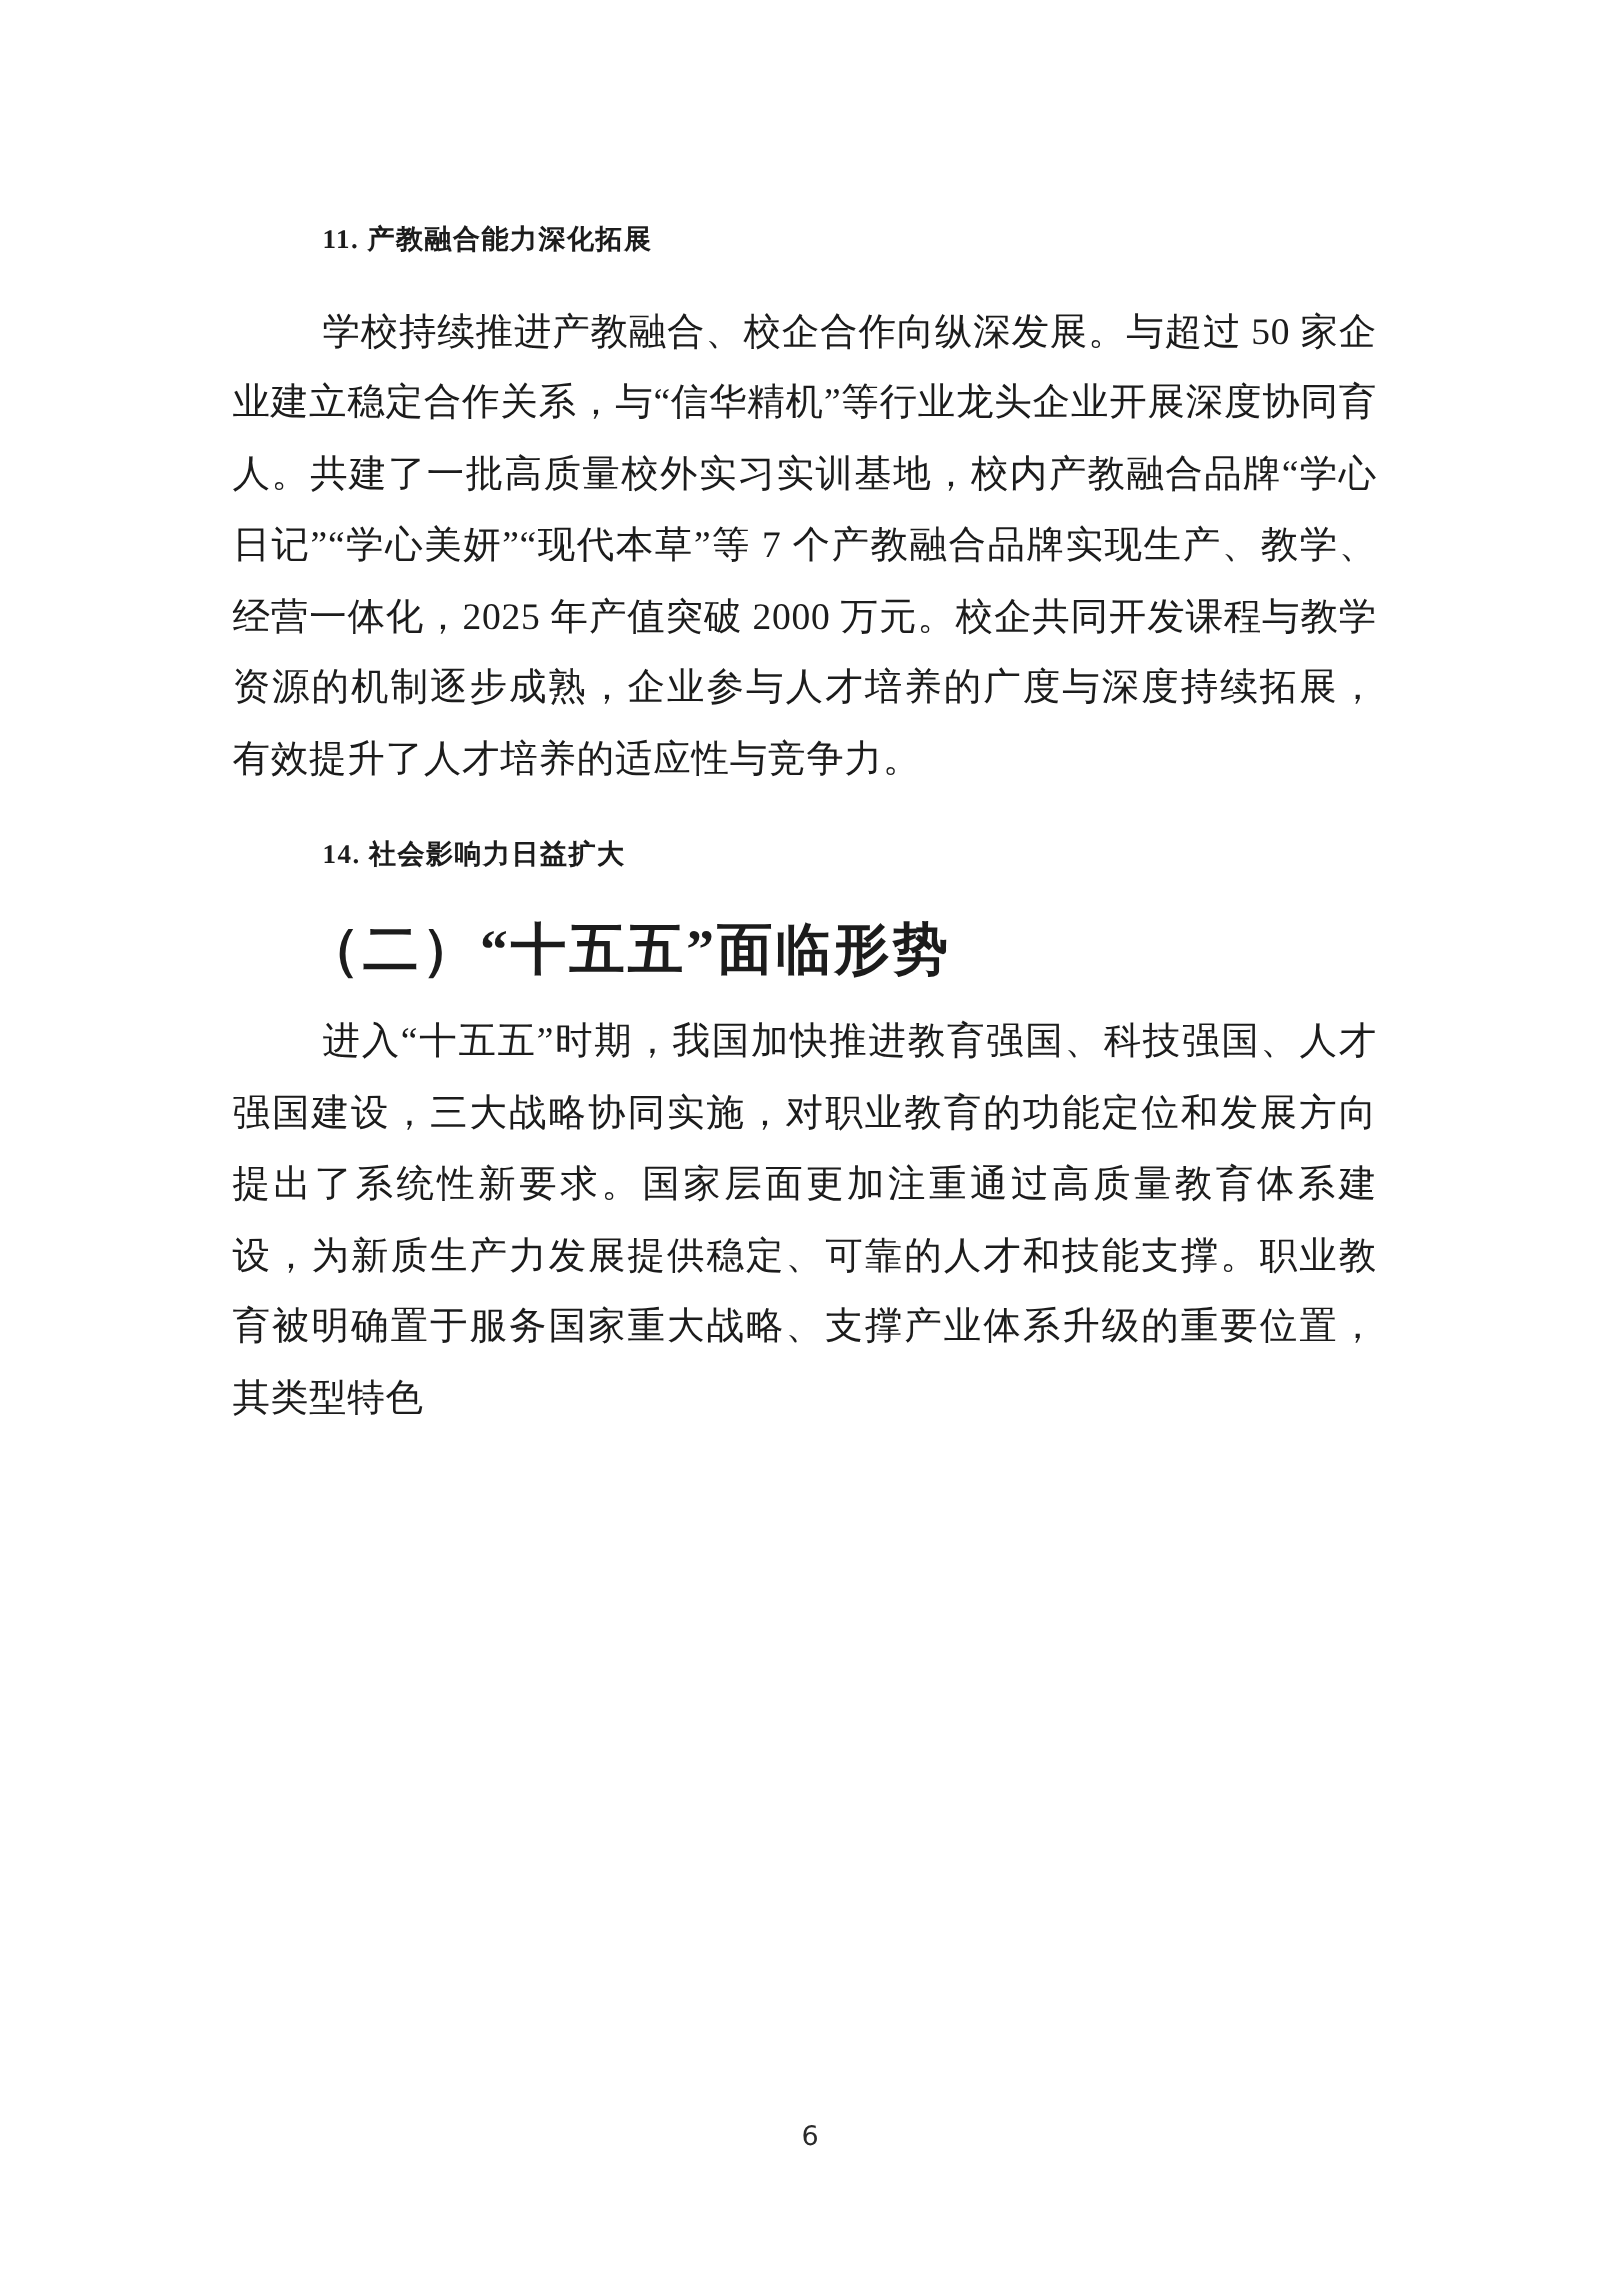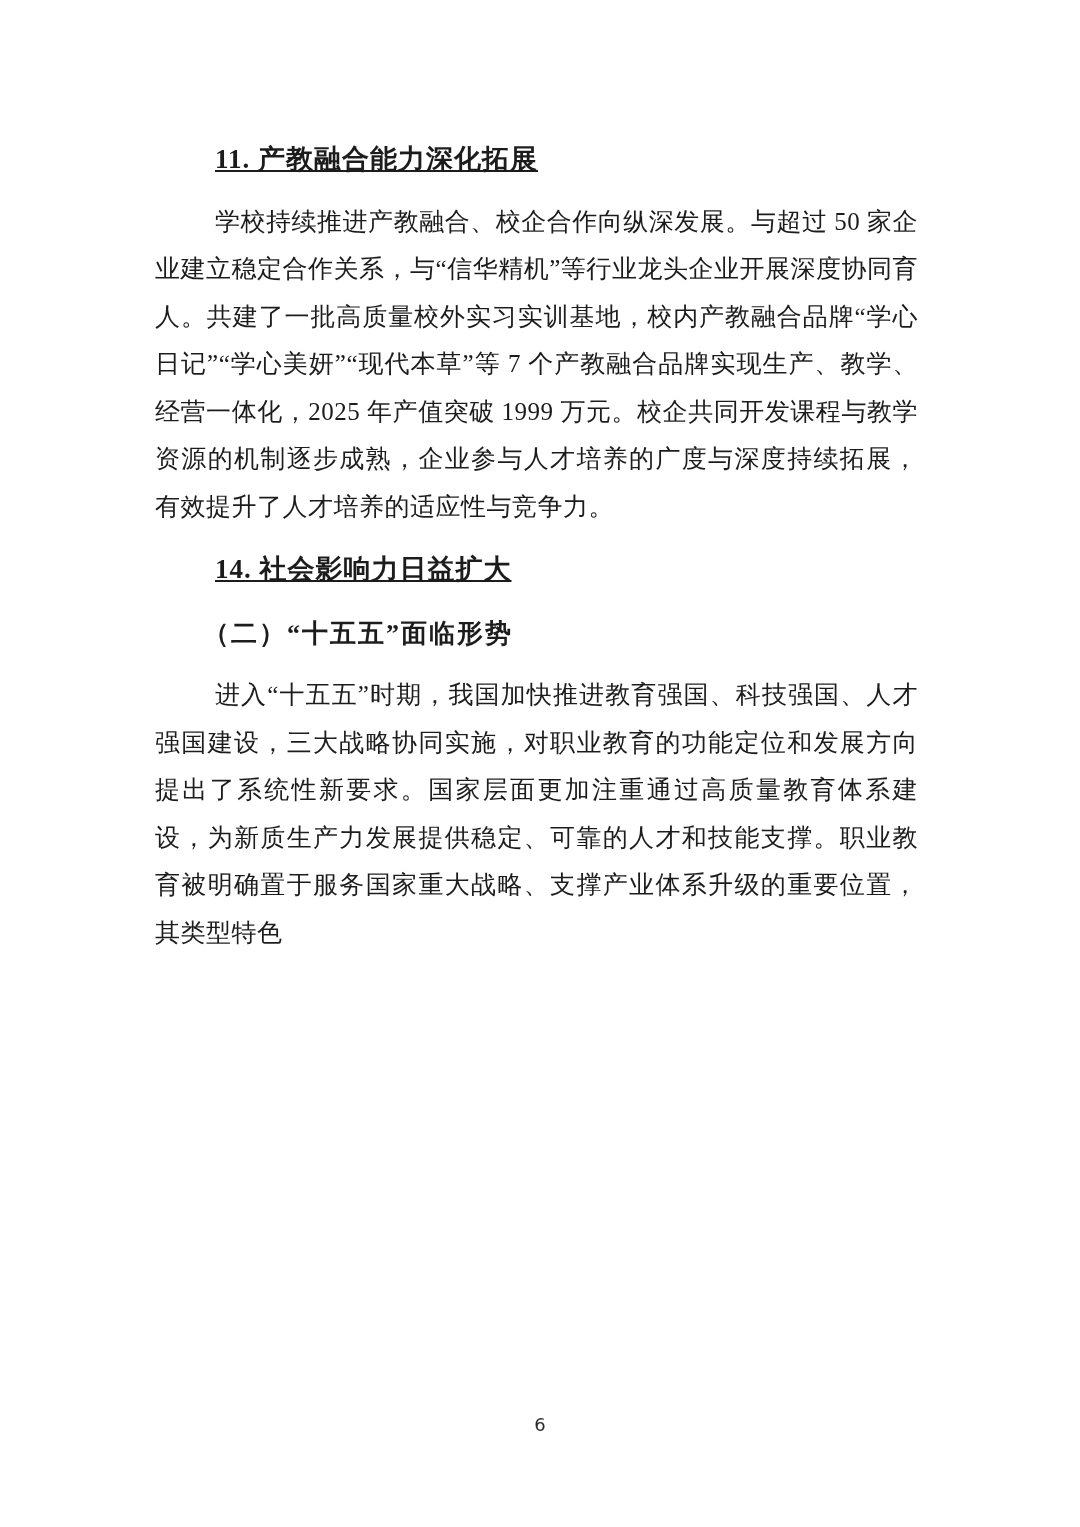--- a/index.html
+++ b/index.html
@@ -20,30 +20,29 @@
     inset: 0;
     background: #ffffff;
   }
   .content {
     position: absolute;
     left: 155px;
     top: 136px;
     width: 763px;
   }
   .heading-sub {
-    font-size: 27px;
+    font-size: 18px;
     font-weight: bold;
     line-height: 47.5px;
     margin: 16px 0 14px 0;
     padding-left: 60px;
     letter-spacing: 1px;
-    text-decoration: underline;
   }
   .heading-section {
-    font-size: 26px;
+    font-size: 37px;
     font-weight: bold;
     line-height: 47.5px;
     margin: 16px 0 14px 0;
     padding-left: 48px;
     letter-spacing: 2px;
   }
   .content > :first-child {
     margin-top: 0;
   }
   .para {
@@ -68,21 +67,21 @@
 </style>
 </head>
 <body>
 
 <div class="doc-page">
 
   <div class="content">
 
     <h3 class="heading-sub">11. 产教融合能力深化拓展</h3>
 
-    <p class="para">学校持续推进产教融合、校企合作向纵深发展。与超过 50 家企业建立稳定合作关系，与“信华精机”等行业龙头企业开展深度协同育人。共建了一批高质量校外实习实训基地，校内产教融合品牌“学心日记”“学心美妍”“现代本草”等 7 个产教融合品牌实现生产、教学、经营一体化，2025 年产值突破 1999 万元。校企共同开发课程与教学资源的机制逐步成熟，企业参与人才培养的广度与深度持续拓展，有效提升了人才培养的适应性与竞争力。</p>
+    <p class="para">学校持续推进产教融合、校企合作向纵深发展。与超过 50 家企业建立稳定合作关系，与“信华精机”等行业龙头企业开展深度协同育人。共建了一批高质量校外实习实训基地，校内产教融合品牌“学心日记”“学心美妍”“现代本草”等 7 个产教融合品牌实现生产、教学、经营一体化，2025 年产值突破 2000 万元。校企共同开发课程与教学资源的机制逐步成熟，企业参与人才培养的广度与深度持续拓展，有效提升了人才培养的适应性与竞争力。</p>
 
     <h3 class="heading-sub">14. 社会影响力日益扩大</h3>
 
 
     <h2 class="heading-section">（二）“十五五”面临形势</h2>
 
 
     <p class="para">进入“十五五”时期，我国加快推进教育强国、科技强国、人才强国建设，三大战略协同实施，对职业教育的功能定位和发展方向提出了系统性新要求。国家层面更加注重通过高质量教育体系建设，为新质生产力发展提供稳定、可靠的人才和技能支撑。职业教育被明确置于服务国家重大战略、支撑产业体系升级的重要位置，其类型特色</p>
 
   </div>

